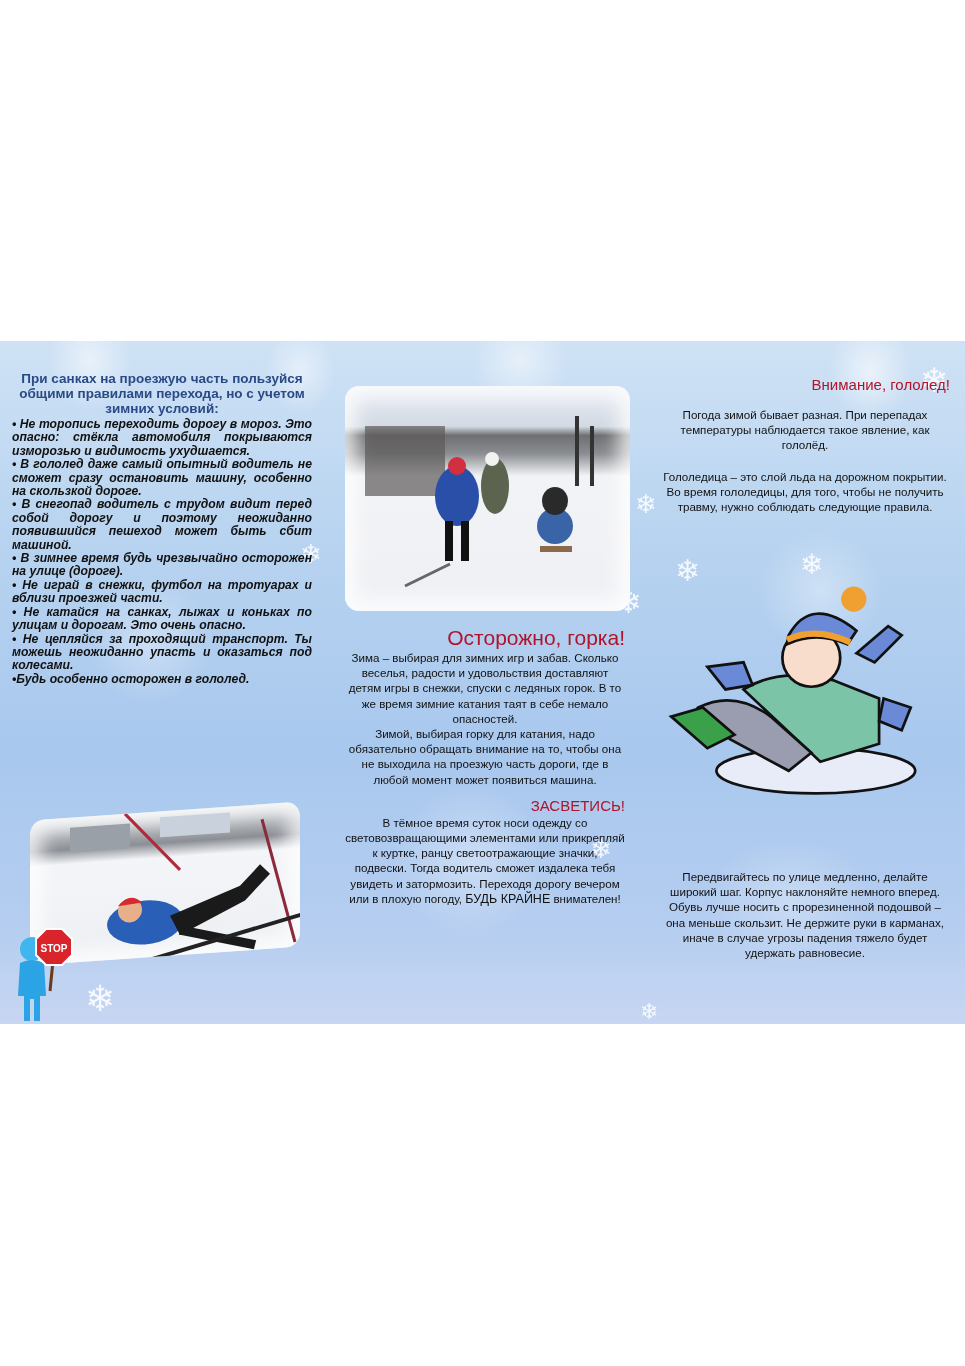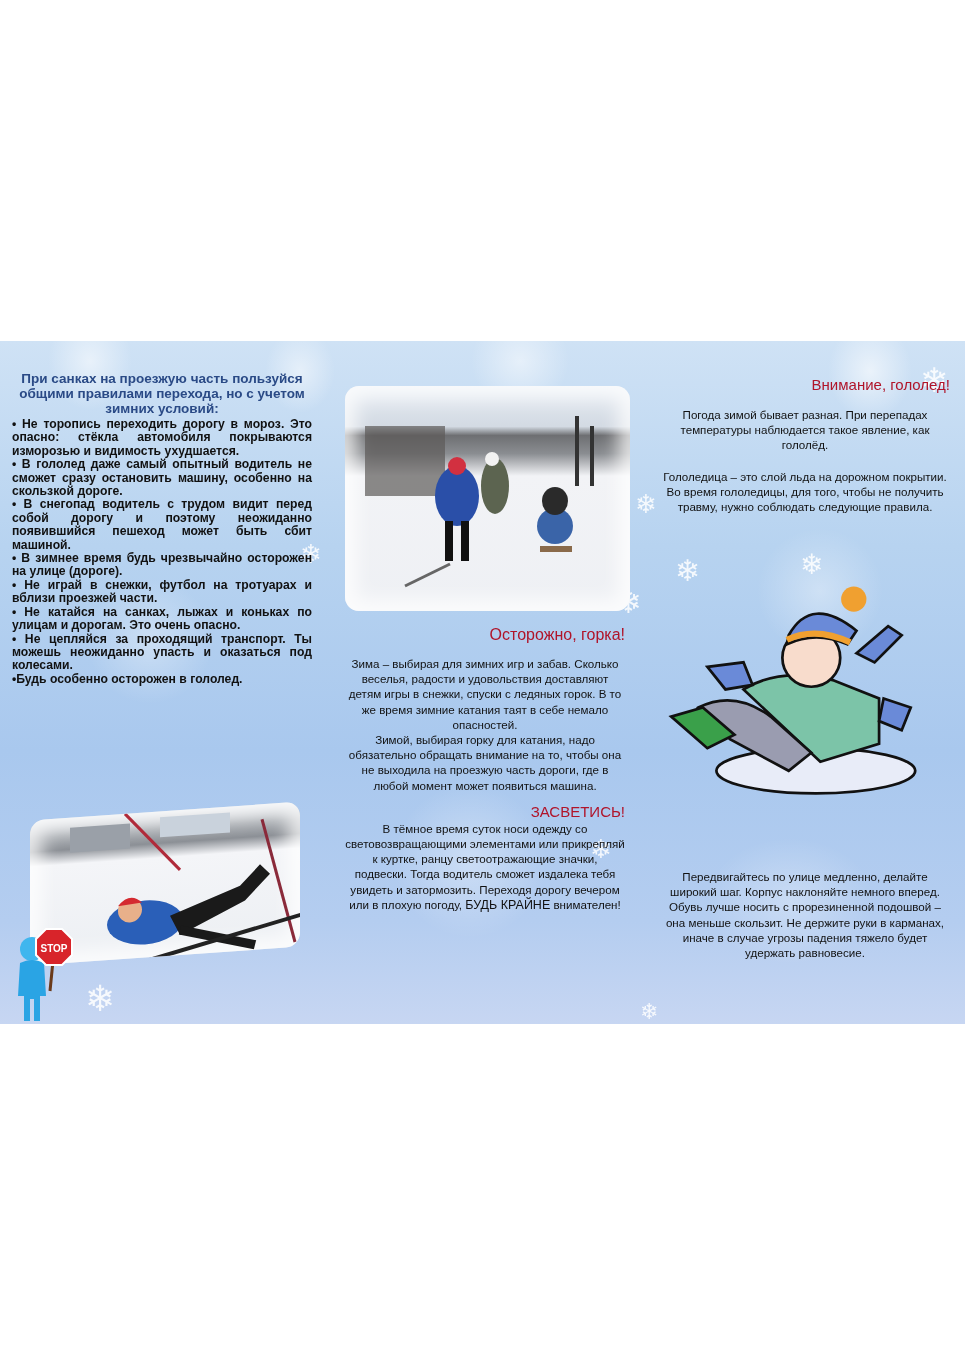--- a/index.html
+++ b/index.html
@@ -49,21 +49,21 @@
   <span class="snow" style="left:675px;top:215px;font-size:30px;">❄</span>
   <span class="snow" style="left:800px;top:210px;font-size:28px;">❄</span>
   <span class="snow" style="left:300px;top:200px;font-size:26px;">❄</span>
   <span class="snow" style="left:615px;top:245px;font-size:32px;">❄</span>
   <span class="snow" style="left:85px;top:640px;font-size:36px;">❄</span>
   <span class="snow" style="left:590px;top:495px;font-size:26px;">❄</span>
   <span class="snow" style="left:640px;top:660px;font-size:22px;">❄</span>
 
   <div class="col left-col">
     <div class="blue-heading">При санках на проезжую часть пользуйся общими правилами перехода, но с учетом зимних условий:</div>
-    <div style="margin-top:2px;">
+    <div style="margin-top:2px;font-style:italic;">
       <p class="bullet">• Не торопись переходить дорогу в мороз. Это опасно: стёкла автомобиля покрываются изморозью и видимость ухудшается.</p>
       <p class="bullet">• В гололед даже самый опытный водитель не сможет сразу остановить машину, особенно на скользкой дороге.</p>
       <p class="bullet">• В снегопад водитель с трудом видит перед собой дорогу и поэтому неожиданно появившийся пешеход может быть сбит машиной.</p>
       <p class="bullet">• В зимнее время будь чрезвычайно осторожен на улице (дороге).</p>
       <p class="bullet">• Не играй в снежки, футбол на тротуарах и вблизи проезжей части.</p>
       <p class="bullet">• Не катайся на санках, лыжах и коньках по улицам и дорогам. Это очень опасно.</p>
       <p class="bullet">• Не цепляйся за проходящий транспорт. Ты можешь неожиданно упасть и оказаться под колесами.</p>
       <p class="bullet">•Будь особенно осторожен в гололед.</p>
     </div>
   </div>
@@ -105,21 +105,21 @@
       <line x1="60" y1="200" x2="105" y2="178" stroke="#666" stroke-width="3"></line>
       <ellipse cx="150" cy="100" rx="14" ry="28" fill="#5c6450"></ellipse>
       <circle cx="147" cy="73" r="7" fill="#f2f2f2"></circle>
       <ellipse cx="210" cy="140" rx="18" ry="18" fill="#3a64a8"></ellipse>
       <ellipse cx="210" cy="115" rx="13" ry="14" fill="#2a2a2a"></ellipse>
       <rect x="195" y="160" width="32" height="6" fill="#8a6a4a"></rect>
     </svg>
   </div>
 
   <div class="col mid-col">
-    <div class="red-heading" style="font-size:16px;margin-bottom:12px;">Осторожно, горка!</div>
+    <div class="red-heading" style="font-size:21px;margin-bottom:0;">Осторожно, горка!</div>
     <p class="center-text">Зима – выбирая для зимних игр и забав. Сколько веселья, радости и удовольствия доставляют детям игры в снежки, спуски с ледяных горок. В то же время зимние катания таят в себе немало опасностей.</p>
     <p class="center-text">Зимой, выбирая горку для катания, надо обязательно обращать внимание на то, чтобы она не выходила на проезжую часть дороги, где в любой момент может появиться машина.</p>
     <div class="red-heading" style="font-size:15px;margin-top:10px;margin-bottom:1px;">ЗАСВЕТИСЬ!</div>
     <p class="center-text">
       <span>В тёмное время суток носи одежду со световозвращающими элементами или прикрепляй к куртке, ранцу светоотражающие значки, подвески. Тогда водитель сможет издалека тебя увидеть и затормозить. Переходя дорогу вечером или в плохую погоду,</span>
       <span style="font-size:12.5px;">БУДЬ КРАЙНЕ</span><span> внимателен!</span>
     </p>
   </div>
 
   <div class="col right-col">

